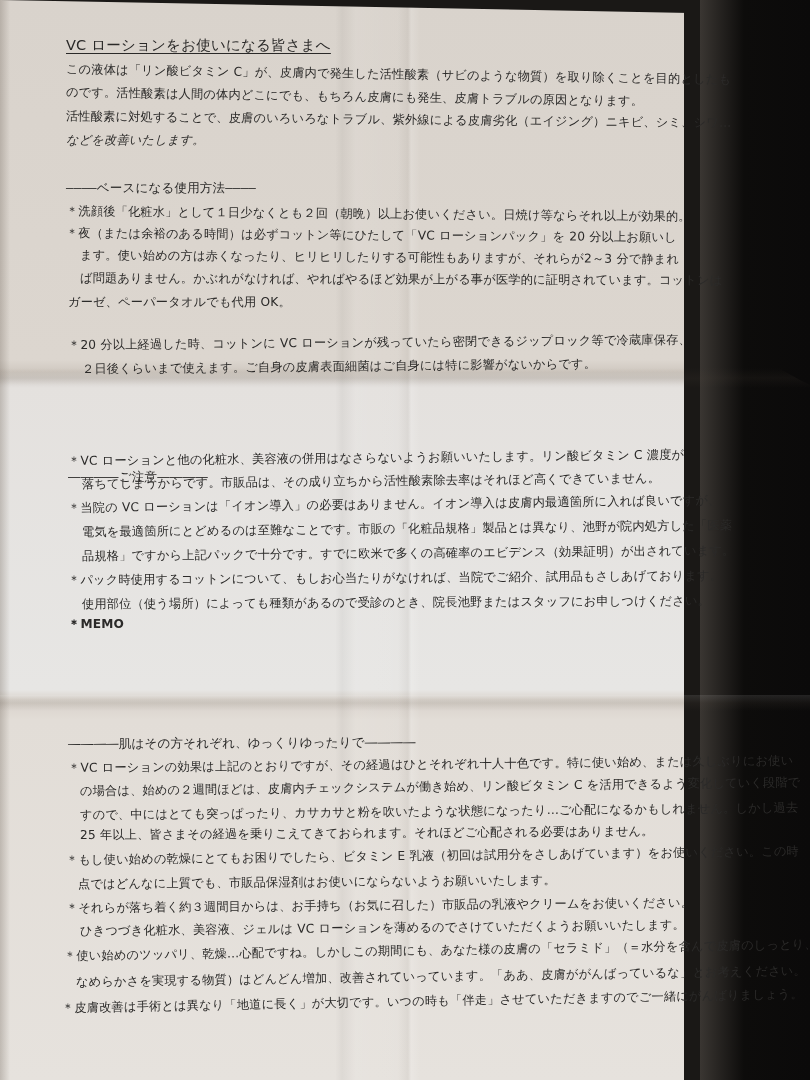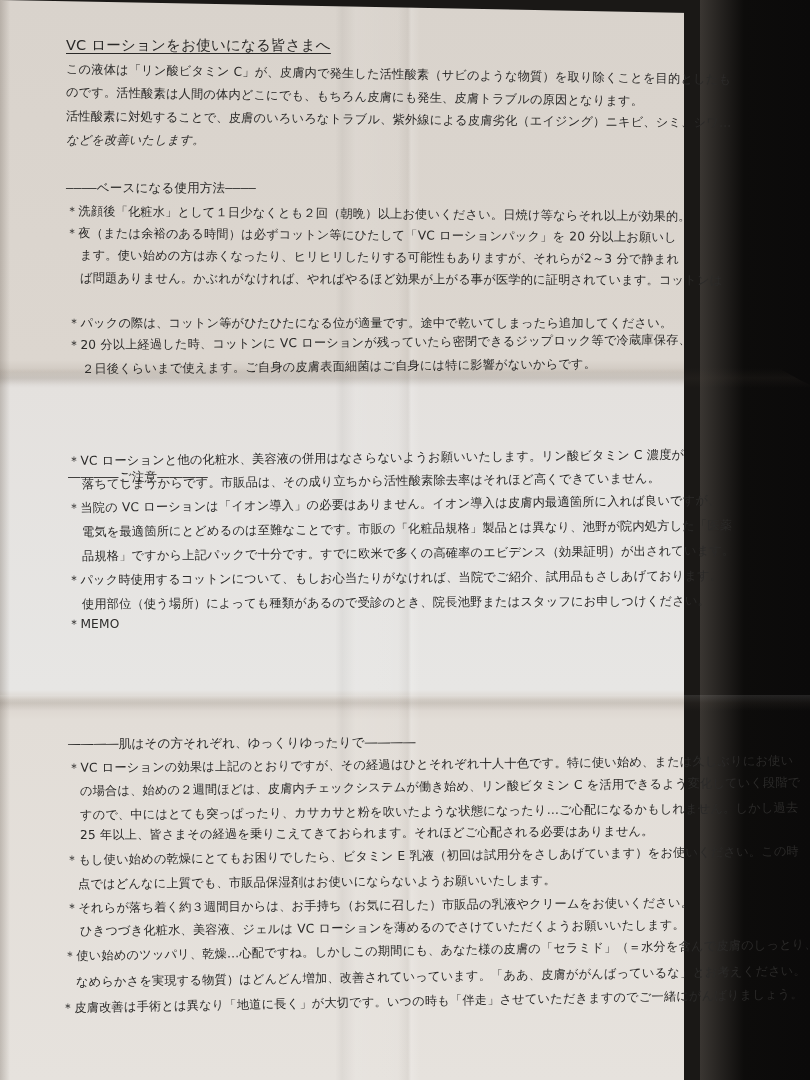--- a/index.html
+++ b/index.html
@@ -47,33 +47,33 @@
   <div class="text" style="left:66px; top:61px; transform:rotate(0.9deg); transform-origin:left;">この液体は「リン酸ビタミン C」が、皮膚内で発生した活性酸素（サビのような物質）を取り除くことを目的としたも</div>
   <div class="text" style="left:66px; top:84px; transform:rotate(0.9deg); transform-origin:left;">のです。活性酸素は人間の体内どこにでも、もちろん皮膚にも発生、皮膚トラブルの原因となります。</div>
   <div class="text" style="left:66px; top:108px; transform:rotate(0.6deg); transform-origin:left;">活性酸素に対処することで、皮膚のいろいろなトラブル、紫外線による皮膚劣化（エイジング）ニキビ、シミ、シワ…</div>
   <div class="text" style="left:66px; top:132px;font-style:italic;">などを改善いたします。</div>
 
   <div class="text heading" style="left:66px; top:180px;font-family:Liberation Mono, monospace;">――――ベースになる使用方法――――</div>
   <div class="text" style="left:66px; top:203px; transform:rotate(0.5deg); transform-origin:left;">＊洗顔後「化粧水」として１日少なくとも２回（朝晩）以上お使いください。日焼け等ならそれ以上が効果的。</div>
   <div class="text" style="left:66px; top:225px; transform:rotate(0.4deg); transform-origin:left;">＊夜（または余裕のある時間）は必ずコットン等にひたして「VC ローションパック」を 20 分以上お願いし</div>
   <div class="text" style="left:80px; top:247px; transform:rotate(0.4deg); transform-origin:left;">ます。使い始めの方は赤くなったり、ヒリヒリしたりする可能性もありますが、それらが2～3 分で静まれ</div>
   <div class="text" style="left:80px; top:270px; transform:rotate(0.2deg); transform-origin:left;">ば問題ありません。かぶれがなければ、やればやるほど効果が上がる事が医学的に証明されています。コットンは</div>
-  <div class="text" style="left:68px; top:315px;">＊パックの際は、コットン等がひたひたになる位が適量です。途中で乾いてしまったら追加してください。</div>
+  <div class="text" style="left:68px; top:294px;">ガーゼ、ペーパータオルでも代用 OK。</div>
   <div class="text" style="left:68px; top:337px; transform:rotate(-0.5deg); transform-origin:left;">＊20 分以上経過した時、コットンに VC ローションが残っていたら密閉できるジップロック等で冷蔵庫保存、</div>
   <div class="text" style="left:82px; top:361px; transform:rotate(-0.6deg); transform-origin:left;">２日後くらいまで使えます。ご自身の皮膚表面細菌はご自身には特に影響がないからです。</div>
 
   <div class="text heading" style="left:68px; top:430px;margin-top:39px;">――――ご注意――――</div>
   <div class="text" style="left:68px; top:453px; transform:rotate(-0.6deg); transform-origin:left;">＊VC ローションと他の化粧水、美容液の併用はなさらないようお願いいたします。リン酸ビタミン C 濃度が</div>
   <div class="text" style="left:82px; top:476px; transform:rotate(-0.6deg); transform-origin:left;">落ちてしまうからです。市販品は、その成り立ちから活性酸素除去率はそれほど高くできていません。</div>
   <div class="text" style="left:68px; top:500px; transform:rotate(-0.7deg); transform-origin:left;">＊当院の VC ローションは「イオン導入」の必要はありません。イオン導入は皮膚内最適箇所に入れば良いですが、</div>
   <div class="text" style="left:82px; top:524px; transform:rotate(-0.6deg); transform-origin:left;">電気を最適箇所にとどめるのは至難なことです。市販の「化粧品規格」製品とは異なり、池野が院内処方した「医薬</div>
   <div class="text" style="left:82px; top:548px; transform:rotate(-0.5deg); transform-origin:left;">品規格」ですから上記パックで十分です。すでに欧米で多くの高確率のエビデンス（効果証明）が出されています。</div>
   <div class="text" style="left:68px; top:572px; transform:rotate(-0.4deg); transform-origin:left;">＊パック時使用するコットンについて、もしお心当たりがなければ、当院でご紹介、試用品もさしあげております。</div>
   <div class="text" style="left:82px; top:596px; transform:rotate(-0.3deg); transform-origin:left;">使用部位（使う場所）によっても種類があるので受診のとき、院長池野またはスタッフにお申しつけください。</div>
-  <div class="text" style="left:68px; top:616px;">＊MEMO</div>
+  <div class="text" style="left:68px; top:616px;font-weight:bold;">＊MEMO</div>
 
   <div class="text heading" style="left:68px; top:736px; transform:rotate(-0.3deg); transform-origin:left;">――――肌はその方それぞれ、ゆっくりゆったりで――――</div>
   <div class="text" style="left:68px; top:760px; transform:rotate(-0.6deg); transform-origin:left;">＊VC ローションの効果は上記のとおりですが、その経過はひとそれぞれ十人十色です。特に使い始め、または久しぶりにお使い</div>
   <div class="text" style="left:80px; top:783px; transform:rotate(-0.7deg); transform-origin:left;">の場合は、始めの２週間ほどは、皮膚内チェックシステムが働き始め、リン酸ビタミン C を活用できるよう変化していく段階で</div>
   <div class="text" style="left:80px; top:807px; transform:rotate(-0.6deg); transform-origin:left;">すので、中にはとても突っぱったり、カサカサと粉を吹いたような状態になったり…ご心配になるかもしれません。しかし過去</div>
   <div class="text" style="left:80px; top:827px; transform:rotate(-0.4deg); transform-origin:left;">25 年以上、皆さまその経過を乗りこえてきておられます。それほどご心配される必要はありません。</div>
   <div class="text" style="left:66px; top:852px; transform:rotate(-0.7deg); transform-origin:left;">＊もし使い始めの乾燥にとてもお困りでしたら、ビタミン E 乳液（初回は試用分をさしあげています）をお使いください。この時</div>
   <div class="text" style="left:78px; top:876px; transform:rotate(-0.5deg); transform-origin:left;">点ではどんなに上質でも、市販品保湿剤はお使いにならないようお願いいたします。</div>
   <div class="text" style="left:66px; top:900px; transform:rotate(-0.5deg); transform-origin:left;">＊それらが落ち着く約３週間目からは、お手持ち（お気に召した）市販品の乳液やクリームをお使いください。</div>
   <div class="text" style="left:80px; top:923px; transform:rotate(-0.6deg); transform-origin:left;">ひきつづき化粧水、美容液、ジェルは VC ローションを薄めるのでさけていただくようお願いいたします。</div>

